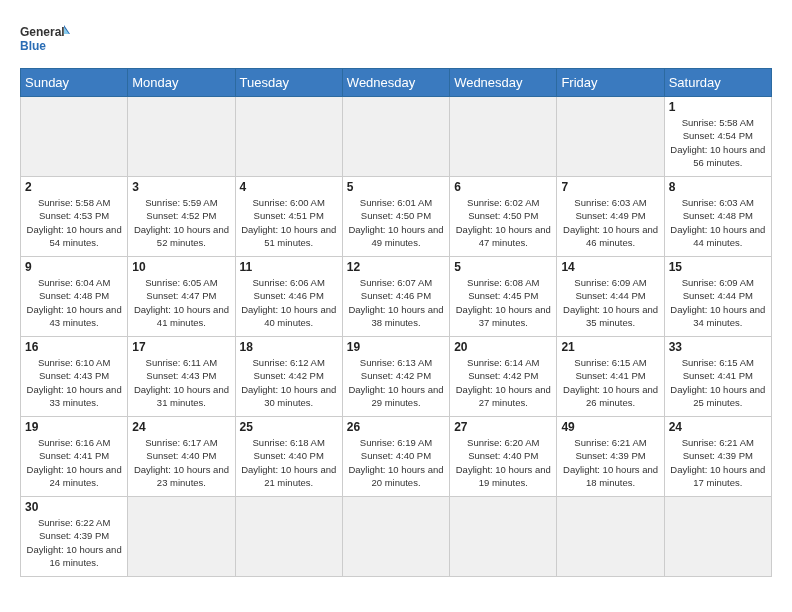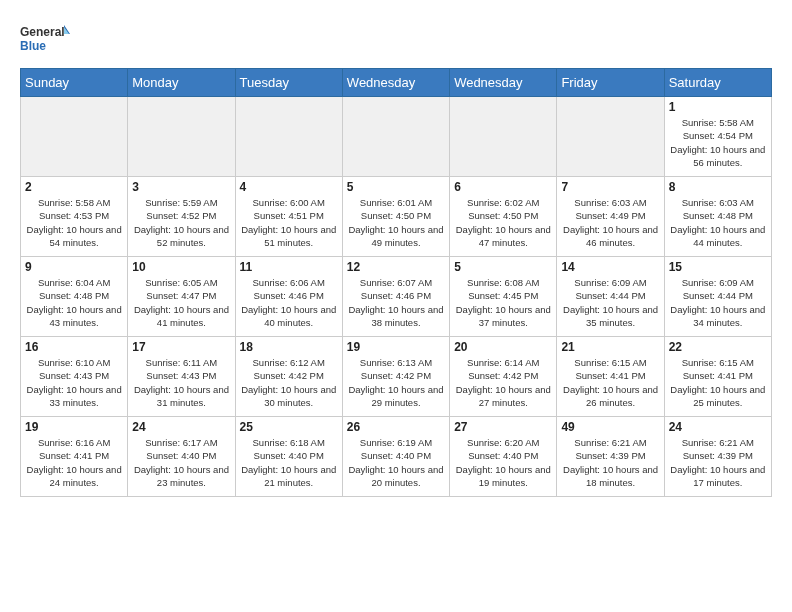--- a/index.html
+++ b/index.html
@@ -207,21 +207,21 @@
           </td>
           <td>
             <span class="day-number">20</span>
             <div class="day-info">Sunrise: 6:14 AM<br>Sunset: 4:42 PM<br>Daylight: 10 hours and 27 minutes.</div>
           </td>
           <td>
             <span class="day-number">21</span>
             <div class="day-info">Sunrise: 6:15 AM<br>Sunset: 4:41 PM<br>Daylight: 10 hours and 26 minutes.</div>
           </td>
           <td>
-            <span class="day-number">22</span>
+            <span class="day-number">33</span>
             <div class="day-info">Sunrise: 6:15 AM<br>Sunset: 4:41 PM<br>Daylight: 10 hours and 25 minutes.</div>
           </td>
         </tr>
         <tr>
           <td>
             <span class="day-number">19</span>
             <div class="day-info">Sunrise: 6:16 AM<br>Sunset: 4:41 PM<br>Daylight: 10 hours and 24 minutes.</div>
           </td>
           <td>
             <span class="day-number">24</span>
@@ -240,16 +240,28 @@
             <div class="day-info">Sunrise: 6:20 AM<br>Sunset: 4:40 PM<br>Daylight: 10 hours and 19 minutes.</div>
           </td>
           <td>
             <span class="day-number">49</span>
             <div class="day-info">Sunrise: 6:21 AM<br>Sunset: 4:39 PM<br>Daylight: 10 hours and 18 minutes.</div>
           </td>
           <td>
             <span class="day-number">24</span>
             <div class="day-info">Sunrise: 6:21 AM<br>Sunset: 4:39 PM<br>Daylight: 10 hours and 17 minutes.</div>
           </td>
+        </tr>
+        <tr class="last-row">
+          <td>
+            <span class="day-number">30</span>
+            <div class="day-info">Sunrise: 6:22 AM<br>Sunset: 4:39 PM<br>Daylight: 10 hours and 16 minutes.</div>
+          </td>
+          <td class="empty"></td>
+          <td class="empty"></td>
+          <td class="empty"></td>
+          <td class="empty"></td>
+          <td class="empty"></td>
+          <td class="empty"></td>
         </tr>
       </tbody>
   </table>
 </div>
 
 </body></html>

